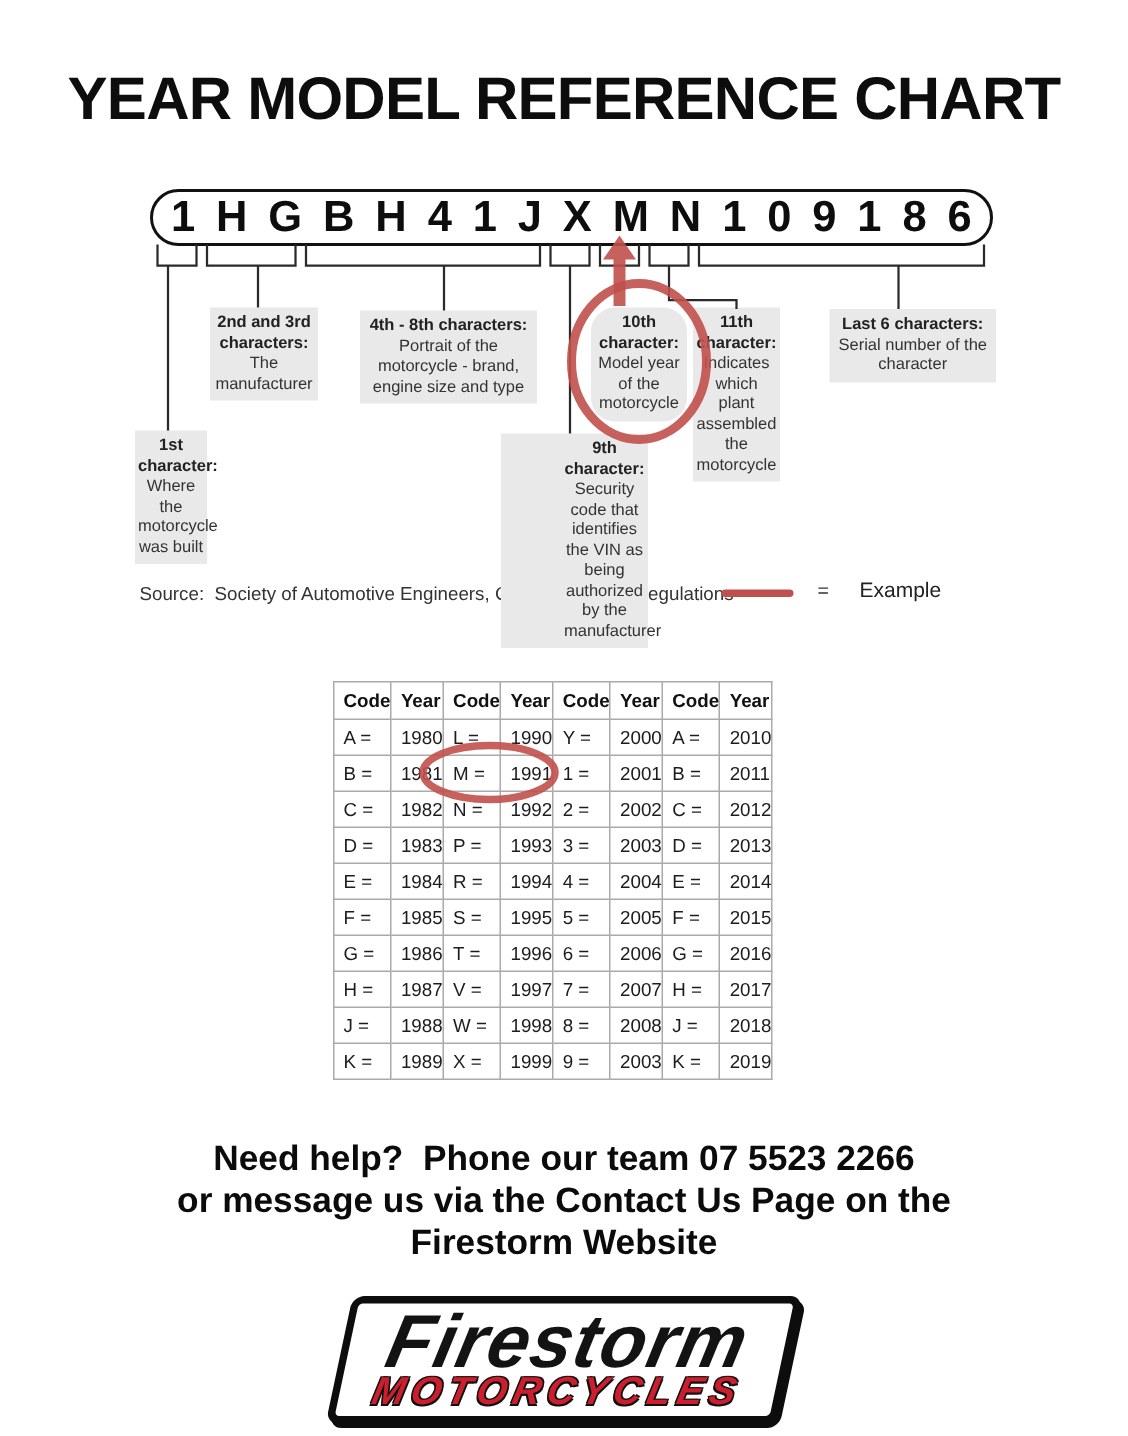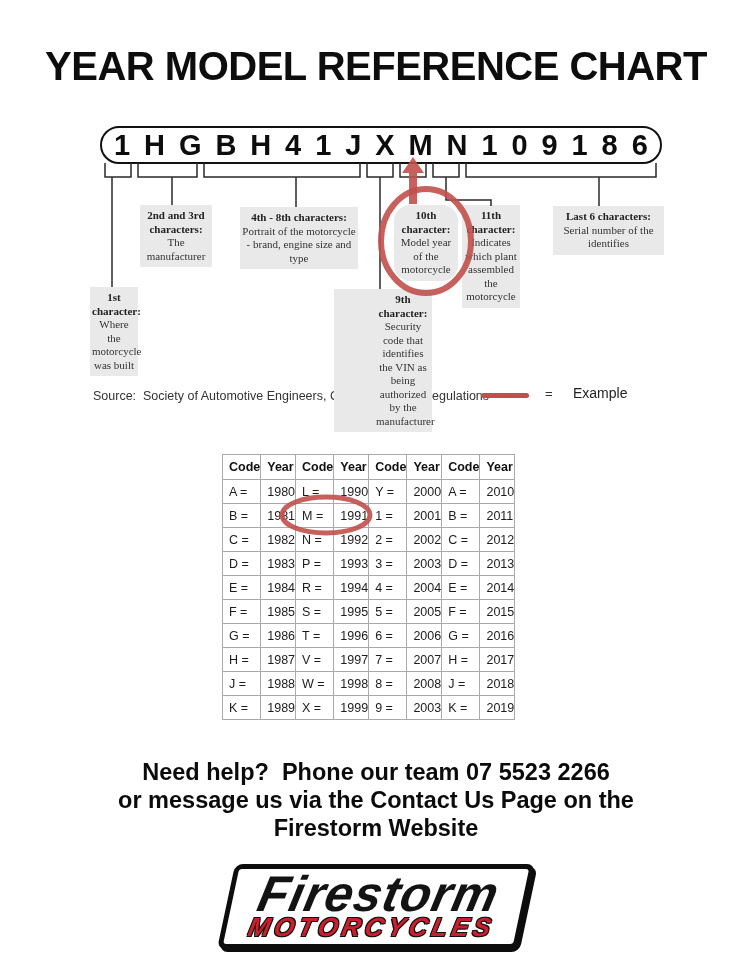--- a/index.html
+++ b/index.html
@@ -24,21 +24,21 @@
     border:2px solid #111;border-radius:19px;background:#fff;
     display:flex;align-items:center;justify-content:space-between;padding:0 12px;
   }
   .vin-char{font-size:29px;font-weight:700;color:#0d0d0d;line-height:1;}
   svg.overlay{position:absolute;left:0;top:0;width:752px;height:957px;pointer-events:none;z-index:5;}
   .wire{stroke:var(--wire);stroke-width:1.5;fill:none;}
   .red-stroke{stroke:var(--red);fill:none;opacity:.9;}
   .red-fill{fill:var(--red);opacity:.9;}
   .note{
     position:absolute;background:var(--box-gray);text-align:center;
-    font-size:11px;line-height:13.5px;color:#333;padding:4px 2px;z-index:2;font-family:Liberation Serif, serif;
+    font-size:11px;line-height:13.5px;color:#333;padding:4px 2px;z-index:2;
   }
   .note b{display:block;color:#222;font-weight:700;}
   .src{
     position:absolute;left:93px;top:389px;font-size:12.5px;color:#333;white-space:pre;
   }
   .legend-line{
     position:absolute;left:481px;top:393px;width:48px;height:5px;border-radius:3px;
     background:var(--red);
   }
   .legend-eq{position:absolute;left:545px;top:386px;font-size:13px;color:#333;}
@@ -145,21 +145,21 @@
   <div class="note" style="left:394px;top:205px;width:64px;border-radius:16px;">
     <b>10th character:</b>
     <span>Model year of the motorcycle</span>
   </div>
   <div class="note" style="left:462px;top:205px;width:58px;">
     <b>11th character:</b>
     <span>Indicates which plant assembled the motorcycle</span>
   </div>
   <div class="note" style="left:553px;top:206px;width:111px;">
     <b>Last 6 characters:</b>
-    <span>Serial number of the identifies</span>
+    <span>Serial number of the character</span>
   </div>
 
   <div class="src">Source:  Society of Automotive Engineers, Code of Federal Regulations</div>
   <div class="legend-line"></div>
   <div class="legend-eq">=</div>
   <div class="legend-label">Example</div>
 
   <table class="codes">
     <colgroup>
       <col class="col-code">

